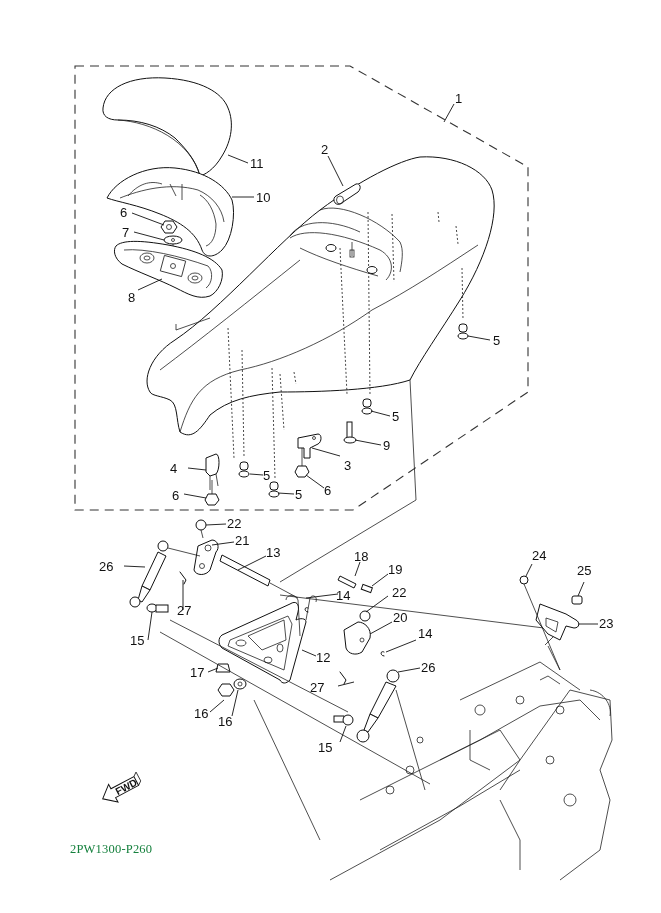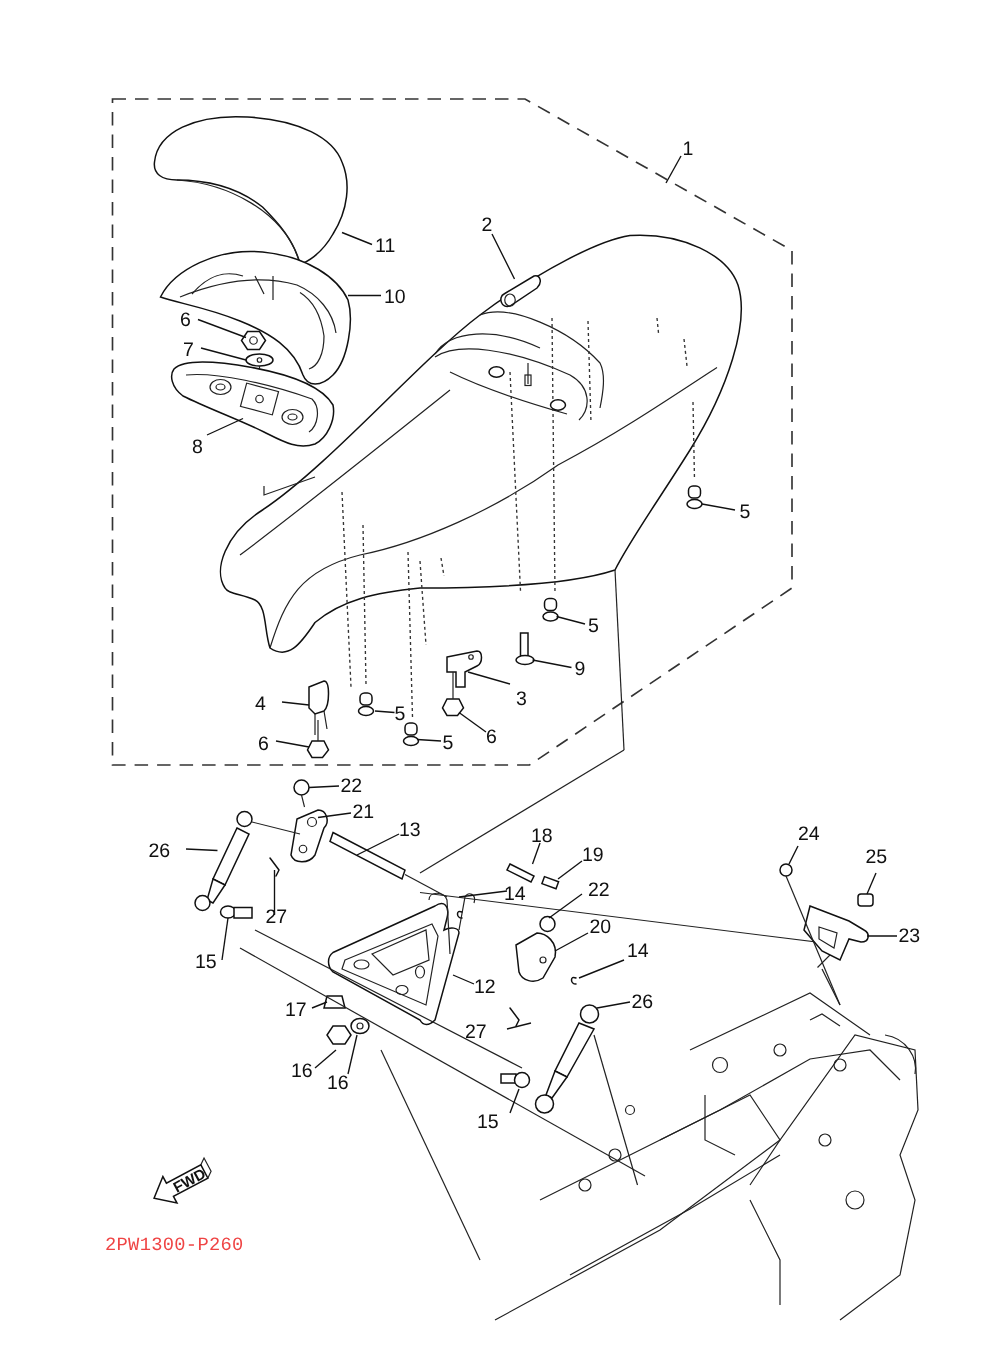--- a/index.html
+++ b/index.html
@@ -7,22 +7,22 @@
          font-family: "Liberation Sans", sans-serif; }
   #diagram { position: absolute; left: 0; top: 0; width: 661px; height: 913px; }
   .ln { fill: none; stroke: #111; stroke-width: 1; stroke-linejoin: round; stroke-linecap: round; }
   .ln-thin { fill: none; stroke: #222; stroke-width: 0.8; }
   .dash { fill: none; stroke: #333; stroke-width: 1.1; stroke-dasharray: 9 6; }
   .dot { fill: none; stroke: #333; stroke-width: 0.9; stroke-dasharray: 2 2; }
   .part { fill: #fff; stroke: #111; stroke-width: 1; }
   .callout-text { font-family: "Liberation Sans", sans-serif; font-size: 13px; fill: #111; }
   .leader { stroke: #111; stroke-width: 0.9; fill: none; }
   #fwd-text { font-family: "Liberation Sans", sans-serif; font-size: 10px; font-weight: bold; fill: #111; }
-  #diagram-code { position: absolute; left: 70px; top: 823px; font-size: 12.5px; color: #ef4444;
-                  font-family: Liberation Mono, monospace; letter-spacing: 0.2px; }
+  #diagram-code { position: absolute; left: 70px; top: 842px; font-size: 12.5px; color: #15803d;
+                  font-family: Liberation Serif, serif; letter-spacing: 0.2px; }
 </style>
 </head>
 <body>
 
 <svg id="diagram" viewBox="0 0 661 913" xmlns="http://www.w3.org/2000/svg">
 
   <path class="dash" d="M75,66 L350,66 L528,167 L528,392 L353,510 L75,510 Z"></path>
 
   <g>
     <path class="part" d="M103,108 C105,88 130,76 165,78 C200,80 222,92 228,108 C234,122 232,140 222,156 C214,170 204,175 200,176 C196,160 185,148 175,138 C160,126 140,120 118,120 C108,120 102,116 103,108 Z"></path>

